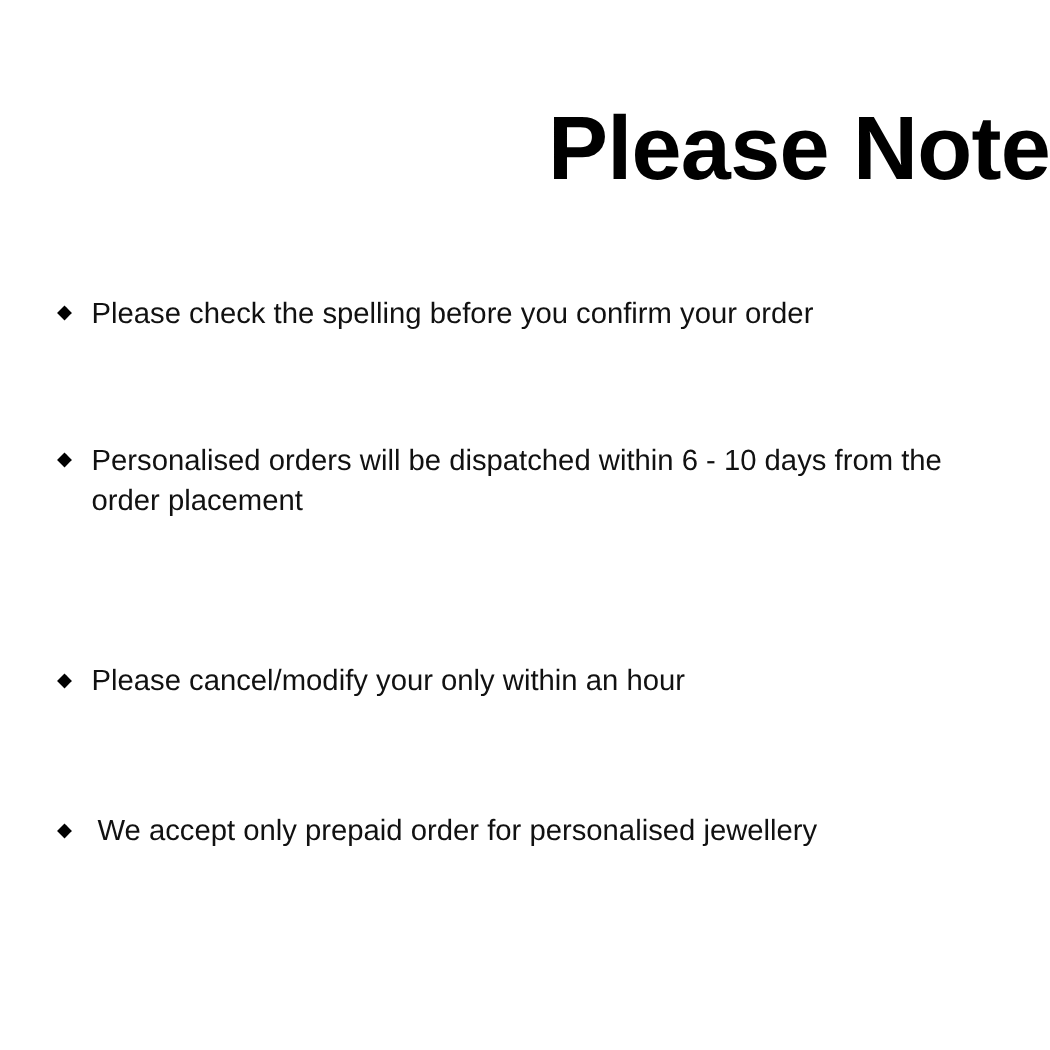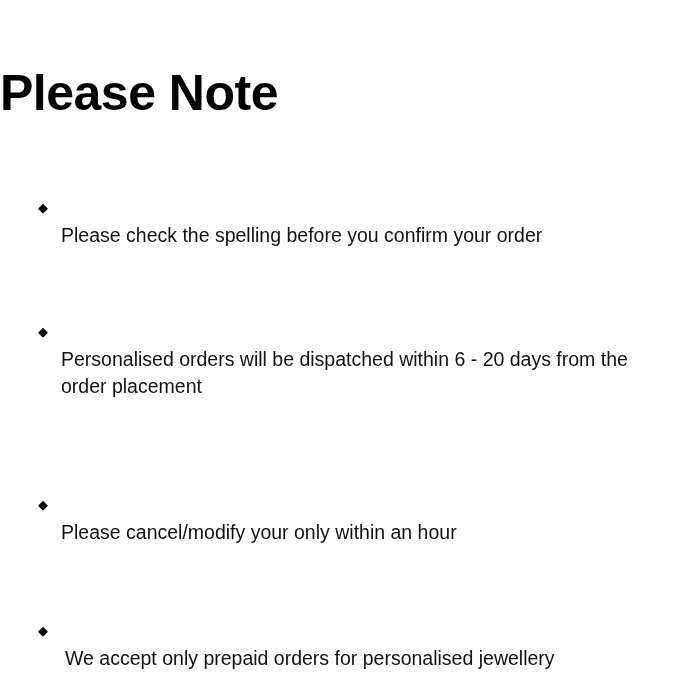--- a/index.html
+++ b/index.html
@@ -14,22 +14,22 @@
     color: #0a0a0a;
     overflow: hidden;
   }
   .page {
     position: relative;
     width: 700px;
     height: 700px;
     box-sizing: border-box;
   }
   .title {
-    text-align: left;
-    font-size: 50px;
+    text-align: right;
+    font-size: 60px;
     font-weight: bold;
     letter-spacing: -0.5px;
     margin: 0;
     padding-top: 66px;
     line-height: 1.1;
     color: #000000;
   }
   .notes {
     list-style: none;
     margin: 0;
@@ -49,21 +49,20 @@
   .note-item .bullet {
     flex: 0 0 auto;
     font-size: 13px;
     line-height: 1.9;
     margin-right: 13px;
     color: #000000;
   }
   .note-item .note-text {
     flex: 1 1 auto;
     display: block;
-    margin-top: 26px;
   }
   
   .note-1 { margin-top: 0px; }
   .note-2 { margin-top: 70px; }
   .note-3 { margin-top: 92px; }
   .note-4 { margin-top: 72px; }
   .note-4 .note-text { padding-left: 4px; }
 </style>
 </head>
 <body>
@@ -71,24 +70,24 @@
 <div class="page">
   <h1 class="title">Please Note</h1>
 
   <ul class="notes">
     <li class="note-item note-1">
       <span class="bullet">◆</span>
       <span class="note-text">Please check the spelling before you confirm your order</span>
     </li>
     <li class="note-item note-2">
       <span class="bullet">◆</span>
-      <span class="note-text">Personalised orders will be dispatched within 6 - 20 days from the order placement</span>
+      <span class="note-text">Personalised orders will be dispatched within 6 - 10 days from the order placement</span>
     </li>
     <li class="note-item note-3">
       <span class="bullet">◆</span>
       <span class="note-text">Please cancel/modify your only within an hour</span>
     </li>
     <li class="note-item note-4">
       <span class="bullet">◆</span>
-      <span class="note-text">We accept only prepaid orders for personalised jewellery</span>
+      <span class="note-text">We accept only prepaid order for personalised jewellery</span>
     </li>
   </ul>
 </div>
 
 </body></html>

